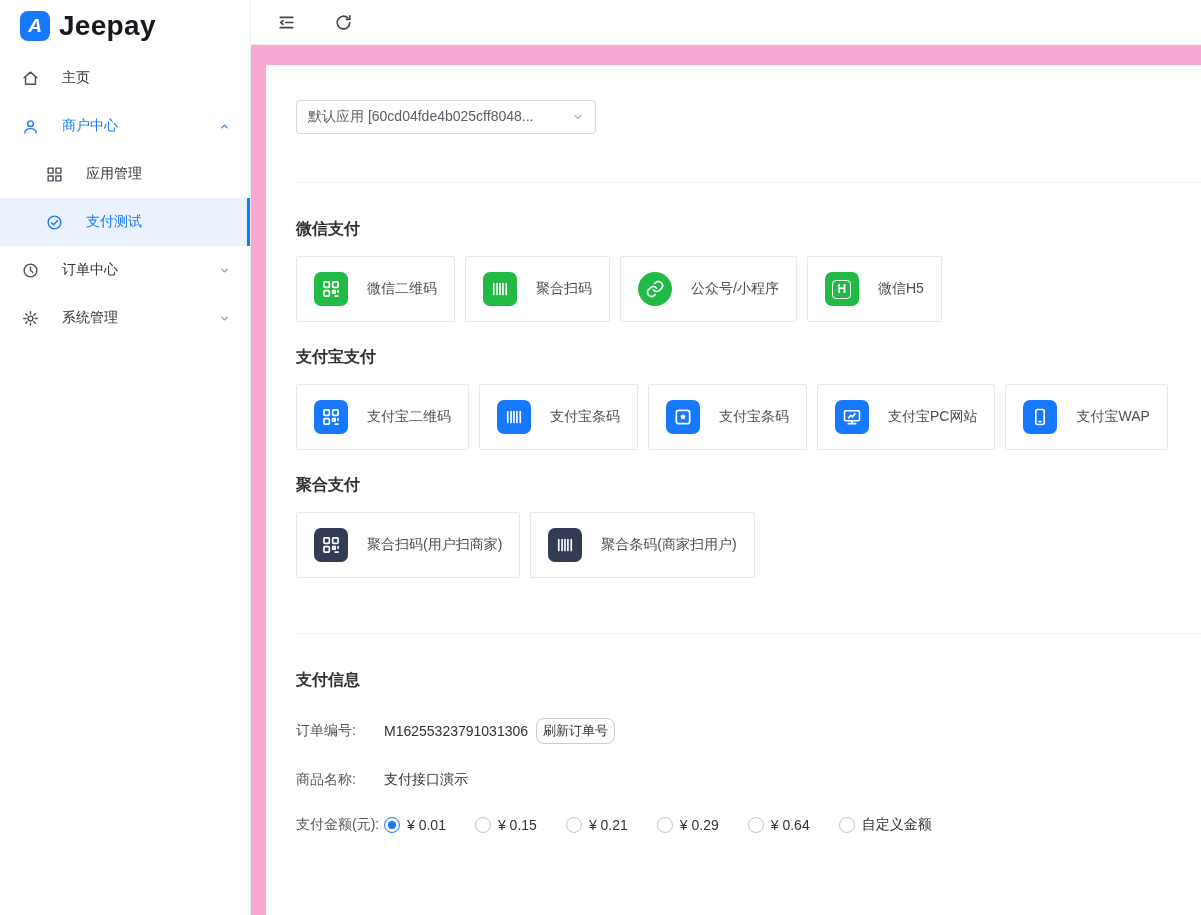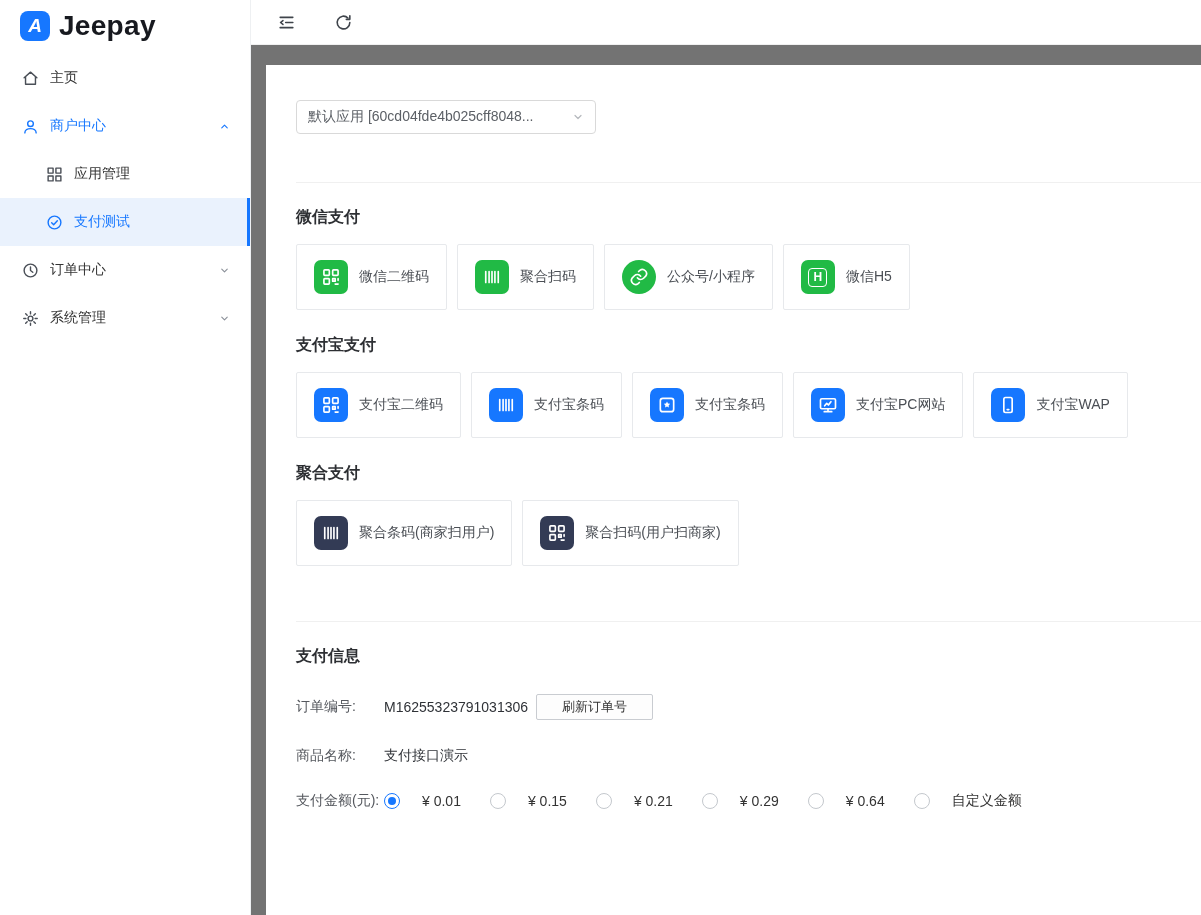--- a/index.html
+++ b/index.html
@@ -22,21 +22,21 @@
   .logo-mark {
     width: 30px; height: 30px; border-radius: 8px;
     background: var(--accent, #1677ff); color: #fff;
     display: flex; align-items: center; justify-content: center;
     font-weight: bold; font-style: italic; font-size: 19px;
   }
   .logo-text { font-size: 28px; font-weight: bold; color: #17191f; letter-spacing: .3px; }
 
   .menu { flex: 1; padding-top: 2px; }
   .menu-item {
-    height: 48px; display: flex; align-items: center; gap: 11px;
+    height: 48px; display: flex; align-items: center; gap: 23px;
     padding: 0 20px 0 22px; cursor: pointer; color: #333; position: relative;
   }
   .menu-item .mi-icon { width: 17px; height: 17px; color: #4a4f57; flex: 0 0 auto; display: flex; }
   .menu-item .mi-icon svg { width: 100%; height: 100%; }
   .menu-item .chev { margin-left: auto; width: 11px; height: 11px; color: #8a8f98; display: flex; }
   .menu-item.parent-active, .menu-item.parent-active .mi-icon, .menu-item.parent-active .chev { color: var(--accent, #1677ff); }
   .menu-item.sub { padding-left: 46px; }
   .menu-item.selected {
     background: var(--sidebar-active-bg, #eaf2fd);
     color: var(--accent, #1677ff);
@@ -49,42 +49,42 @@
 
   
   .main { flex: 1; display: flex; flex-direction: column; min-width: 0; }
   .topbar {
     height: 45px; background: #fff; border-bottom: 1px solid #f0f0f0;
     display: flex; align-items: center; gap: 38px; padding-left: 26px;
   }
   .topbar .tb-icon { width: 19px; height: 19px; color: #3f444b; cursor: pointer; display: flex; }
   .topbar .tb-icon svg { width: 100%; height: 100%; }
 
-  .content-wrap { flex: 1; padding: 20px 0 0 15px; background: #737373; min-height: 0; }
+  .content-wrap { flex: 1; padding: 20px 0 0 15px; background: #f9a8d4; min-height: 0; }
   .content {
     background: #fff; height: 100%; padding: 35px 0 0 30px; overflow: hidden;
   }
 
   .app-select {
     width: 300px; height: 34px; border: 1px solid #d9d9d9; border-radius: 4px;
     display: flex; align-items: center; justify-content: space-between;
     padding: 0 11px; color: #5c6066; cursor: pointer; background: #fff;
   }
   .app-select .sel-text { white-space: nowrap; overflow: hidden; text-overflow: ellipsis; }
   .app-select .chev { width: 12px; height: 12px; color: #b5b8bd; flex: 0 0 auto; display: flex; margin-left: 8px; }
 
   .divider { border-top: 1px solid #f0f0f0; margin-top: 48px; }
   .divider.second { margin-top: 55px; }
 
-  .section-title { font-size: 16px; font-weight: bold; color: #2d2f33; margin-top: 24px; }
+  .section-title { font-size: 16px; font-weight: bold; color: #2d2f33; margin-top: 36px; }
   .section-title.following { margin-top: 25px; }
 
   .card-row { display: flex; flex-wrap: wrap; margin-top: 16px; }
   .pay-card {
-    display: inline-flex; align-items: center; gap: 11px;
+    display: inline-flex; align-items: center; gap: 19px;
     border: 1px solid #e7e9ec; background: #fff; border-radius: 2px;
     padding: 15px 17px; margin-right: 10px; cursor: pointer;
   }
   .pay-icon {
     width: 34px; height: 34px; border-radius: 7px; color: #fff;
     display: flex; align-items: center; justify-content: center; flex: 0 0 auto;
   }
   .pay-icon.round { border-radius: 50%; }
   .pay-icon svg { width: 20px; height: 20px; }
   .pay-icon.wechat { background: var(--wechat, #21ba45); }
@@ -96,24 +96,24 @@
     font-size: 12px; font-weight: bold; color: #fff;
   }
   .pay-card .pc-label { color: #4b4f55; }
 
   
   .info-row { display: flex; align-items: center; margin-top: 27px; }
   .info-label { width: 88px; color: #55585e; flex: 0 0 auto; }
   .info-value { color: #2f3237; }
   .refresh-btn {
     margin-left: 8px; border: 1px solid #c9ccd1; background: #fdfdfd; color: #333;
-    font-size: 13px; padding: 3px 25px; border-radius: 2px; cursor: pointer;
+    font-size: 13px; padding: 3px 6px; border-radius: 8px; cursor: pointer;
     font-family: inherit;
   }
-  .radio-opt { display: inline-flex; align-items: center; gap: 22px; margin-right: 29px; cursor: pointer; }
+  .radio-opt { display: inline-flex; align-items: center; gap: 7px; margin-right: 29px; cursor: pointer; }
   .radio {
     width: 16px; height: 16px; border-radius: 50%; border: 1px solid #c4c8cd;
     background: #fff; display: inline-flex; align-items: center; justify-content: center;
   }
   .radio.checked { border-color: var(--accent, #1677ff); }
   .radio.checked::after {
     content: ""; width: 8px; height: 8px; border-radius: 50%;
     background: var(--accent, #1677ff);
   }
 </style>
@@ -325,37 +325,37 @@
                 </svg>
             </span>
             <span class="pc-label">支付宝WAP</span>
           </div>
         </div>
 
         <div class="section-title following">聚合支付</div>
         <div class="card-row">
           <div class="pay-card">
             <span class="pay-icon agg">
-              <svg viewBox="0 0 24 24" fill="none" stroke="currentColor" stroke-width="2" stroke-linecap="round">
-                  <path d="M4.5 5.5v13M8.5 5.5v13M12 5.5v13M15.5 5.5v13M19.5 5.5v13"></path>
-                </svg>
-            </span>
-            <span class="pc-label">聚合条码(商家扫用户)</span>
-          </div>
-          <div class="pay-card">
-            <span class="pay-icon agg">
               <svg viewBox="0 0 24 24" fill="none" stroke="currentColor" stroke-width="2" stroke-linecap="round" stroke-linejoin="round">
                   <rect x="3.5" y="3.5" width="6.5" height="6.5" rx="1"></rect>
                   <rect x="14" y="3.5" width="6.5" height="6.5" rx="1"></rect>
                   <rect x="3.5" y="14" width="6.5" height="6.5" rx="1"></rect>
                   <path d="M14 14h3v3h-3zM20.5 14v2M17 20.5h3.5"></path>
                 </svg>
             </span>
             <span class="pc-label">聚合扫码(用户扫商家)</span>
           </div>
+          <div class="pay-card">
+            <span class="pay-icon agg">
+              <svg viewBox="0 0 24 24" fill="none" stroke="currentColor" stroke-width="2" stroke-linecap="round">
+                  <path d="M4.5 5.5v13M8.5 5.5v13M12 5.5v13M15.5 5.5v13M19.5 5.5v13"></path>
+                </svg>
+            </span>
+            <span class="pc-label">聚合条码(商家扫用户)</span>
+          </div>
         </div>
 
         <div class="divider second"></div>
 
         <div class="section-title">支付信息</div>
 
         <div class="info-row">
           <span class="info-label">订单编号:</span>
           <span class="info-value">M16255323791031306</span>
           <button class="refresh-btn">刷新订单号</button>

